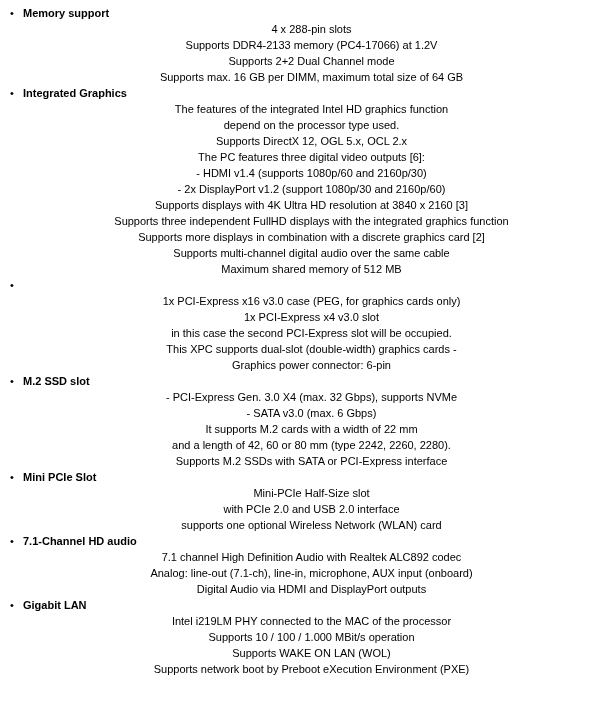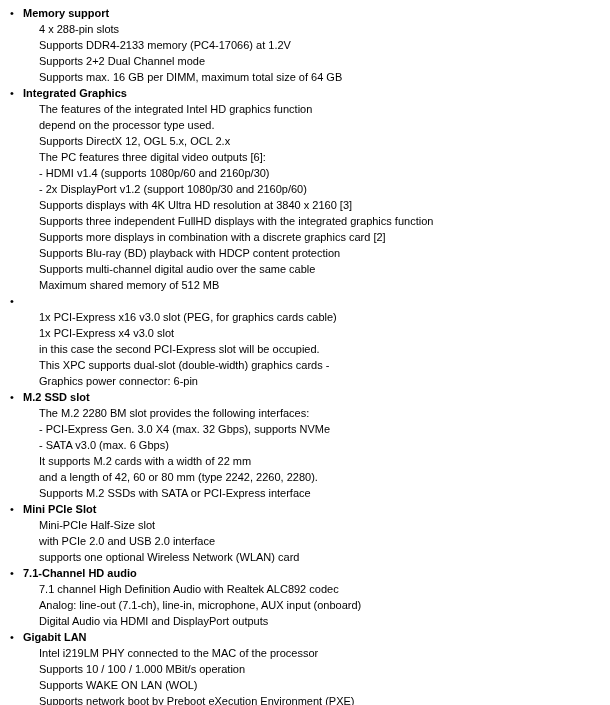--- a/index.html
+++ b/index.html
@@ -27,22 +27,23 @@
   .bullet {
     flex: 0 0 13px;
     width: 13px;
     font-size: 11px;
     line-height: 16px;
   }
   .sec-title {
     font-weight: bold;
   }
   .sec-line {
-    margin-left: 29px;
+    margin-left: 11px;
     white-space: nowrap;
+    text-align: center;
   }
 </style>
 </head>
 <body>
 
 <div id="spec">
     <div class="section">
       <div class="sec-header">
         <span class="bullet">•</span>
         <span class="sec-title">Memory support</span>
@@ -59,40 +60,38 @@
       </div>
       <div class="sec-line">The features of the integrated Intel HD graphics function</div>
       <div class="sec-line">depend on the processor type used.</div>
       <div class="sec-line">Supports DirectX 12, OGL 5.x, OCL 2.x</div>
       <div class="sec-line">The PC features three digital video outputs [6]:</div>
       <div class="sec-line">- HDMI v1.4 (supports 1080p/60 and 2160p/30)</div>
       <div class="sec-line">- 2x DisplayPort v1.2 (support 1080p/30 and 2160p/60)</div>
       <div class="sec-line">Supports displays with 4K Ultra HD resolution at 3840 x 2160 [3]</div>
       <div class="sec-line">Supports three independent FullHD displays with the integrated graphics function</div>
       <div class="sec-line">Supports more displays in combination with a discrete graphics card [2]</div>
-      <div class="sec-line">Supports Blu-ray (BD) playback with HDCP content protection</div>
       <div class="sec-line">Supports multi-channel digital audio over the same cable</div>
       <div class="sec-line">Maximum shared memory of 512 MB</div>
     </div>
     <div class="section">
       <div class="sec-header">
         <span class="bullet">•</span>
       </div>
-      <div class="sec-line">1x PCI-Express x16 v3.0 slot (PEG, for graphics cards cable)</div>
+      <div class="sec-line">1x PCI-Express x16 v3.0 case (PEG, for graphics cards only)</div>
       <div class="sec-line">1x PCI-Express x4 v3.0 slot</div>
       <div class="sec-line">in this case the second PCI-Express slot will be occupied.</div>
       <div class="sec-line">This XPC supports dual-slot (double-width) graphics cards -</div>
       <div class="sec-line">Graphics power connector: 6-pin</div>
     </div>
     <div class="section">
       <div class="sec-header">
         <span class="bullet">•</span>
         <span class="sec-title">M.2 SSD slot</span>
       </div>
-      <div class="sec-line">The M.2 2280 BM slot provides the following interfaces:</div>
       <div class="sec-line">- PCI-Express Gen. 3.0 X4 (max. 32 Gbps), supports NVMe</div>
       <div class="sec-line">- SATA v3.0 (max. 6 Gbps)</div>
       <div class="sec-line">It supports M.2 cards with a width of 22 mm</div>
       <div class="sec-line">and a length of 42, 60 or 80 mm (type 2242, 2260, 2280).</div>
       <div class="sec-line">Supports M.2 SSDs with SATA or PCI-Express interface</div>
     </div>
     <div class="section">
       <div class="sec-header">
         <span class="bullet">•</span>
         <span class="sec-title">Mini PCIe Slot</span>

